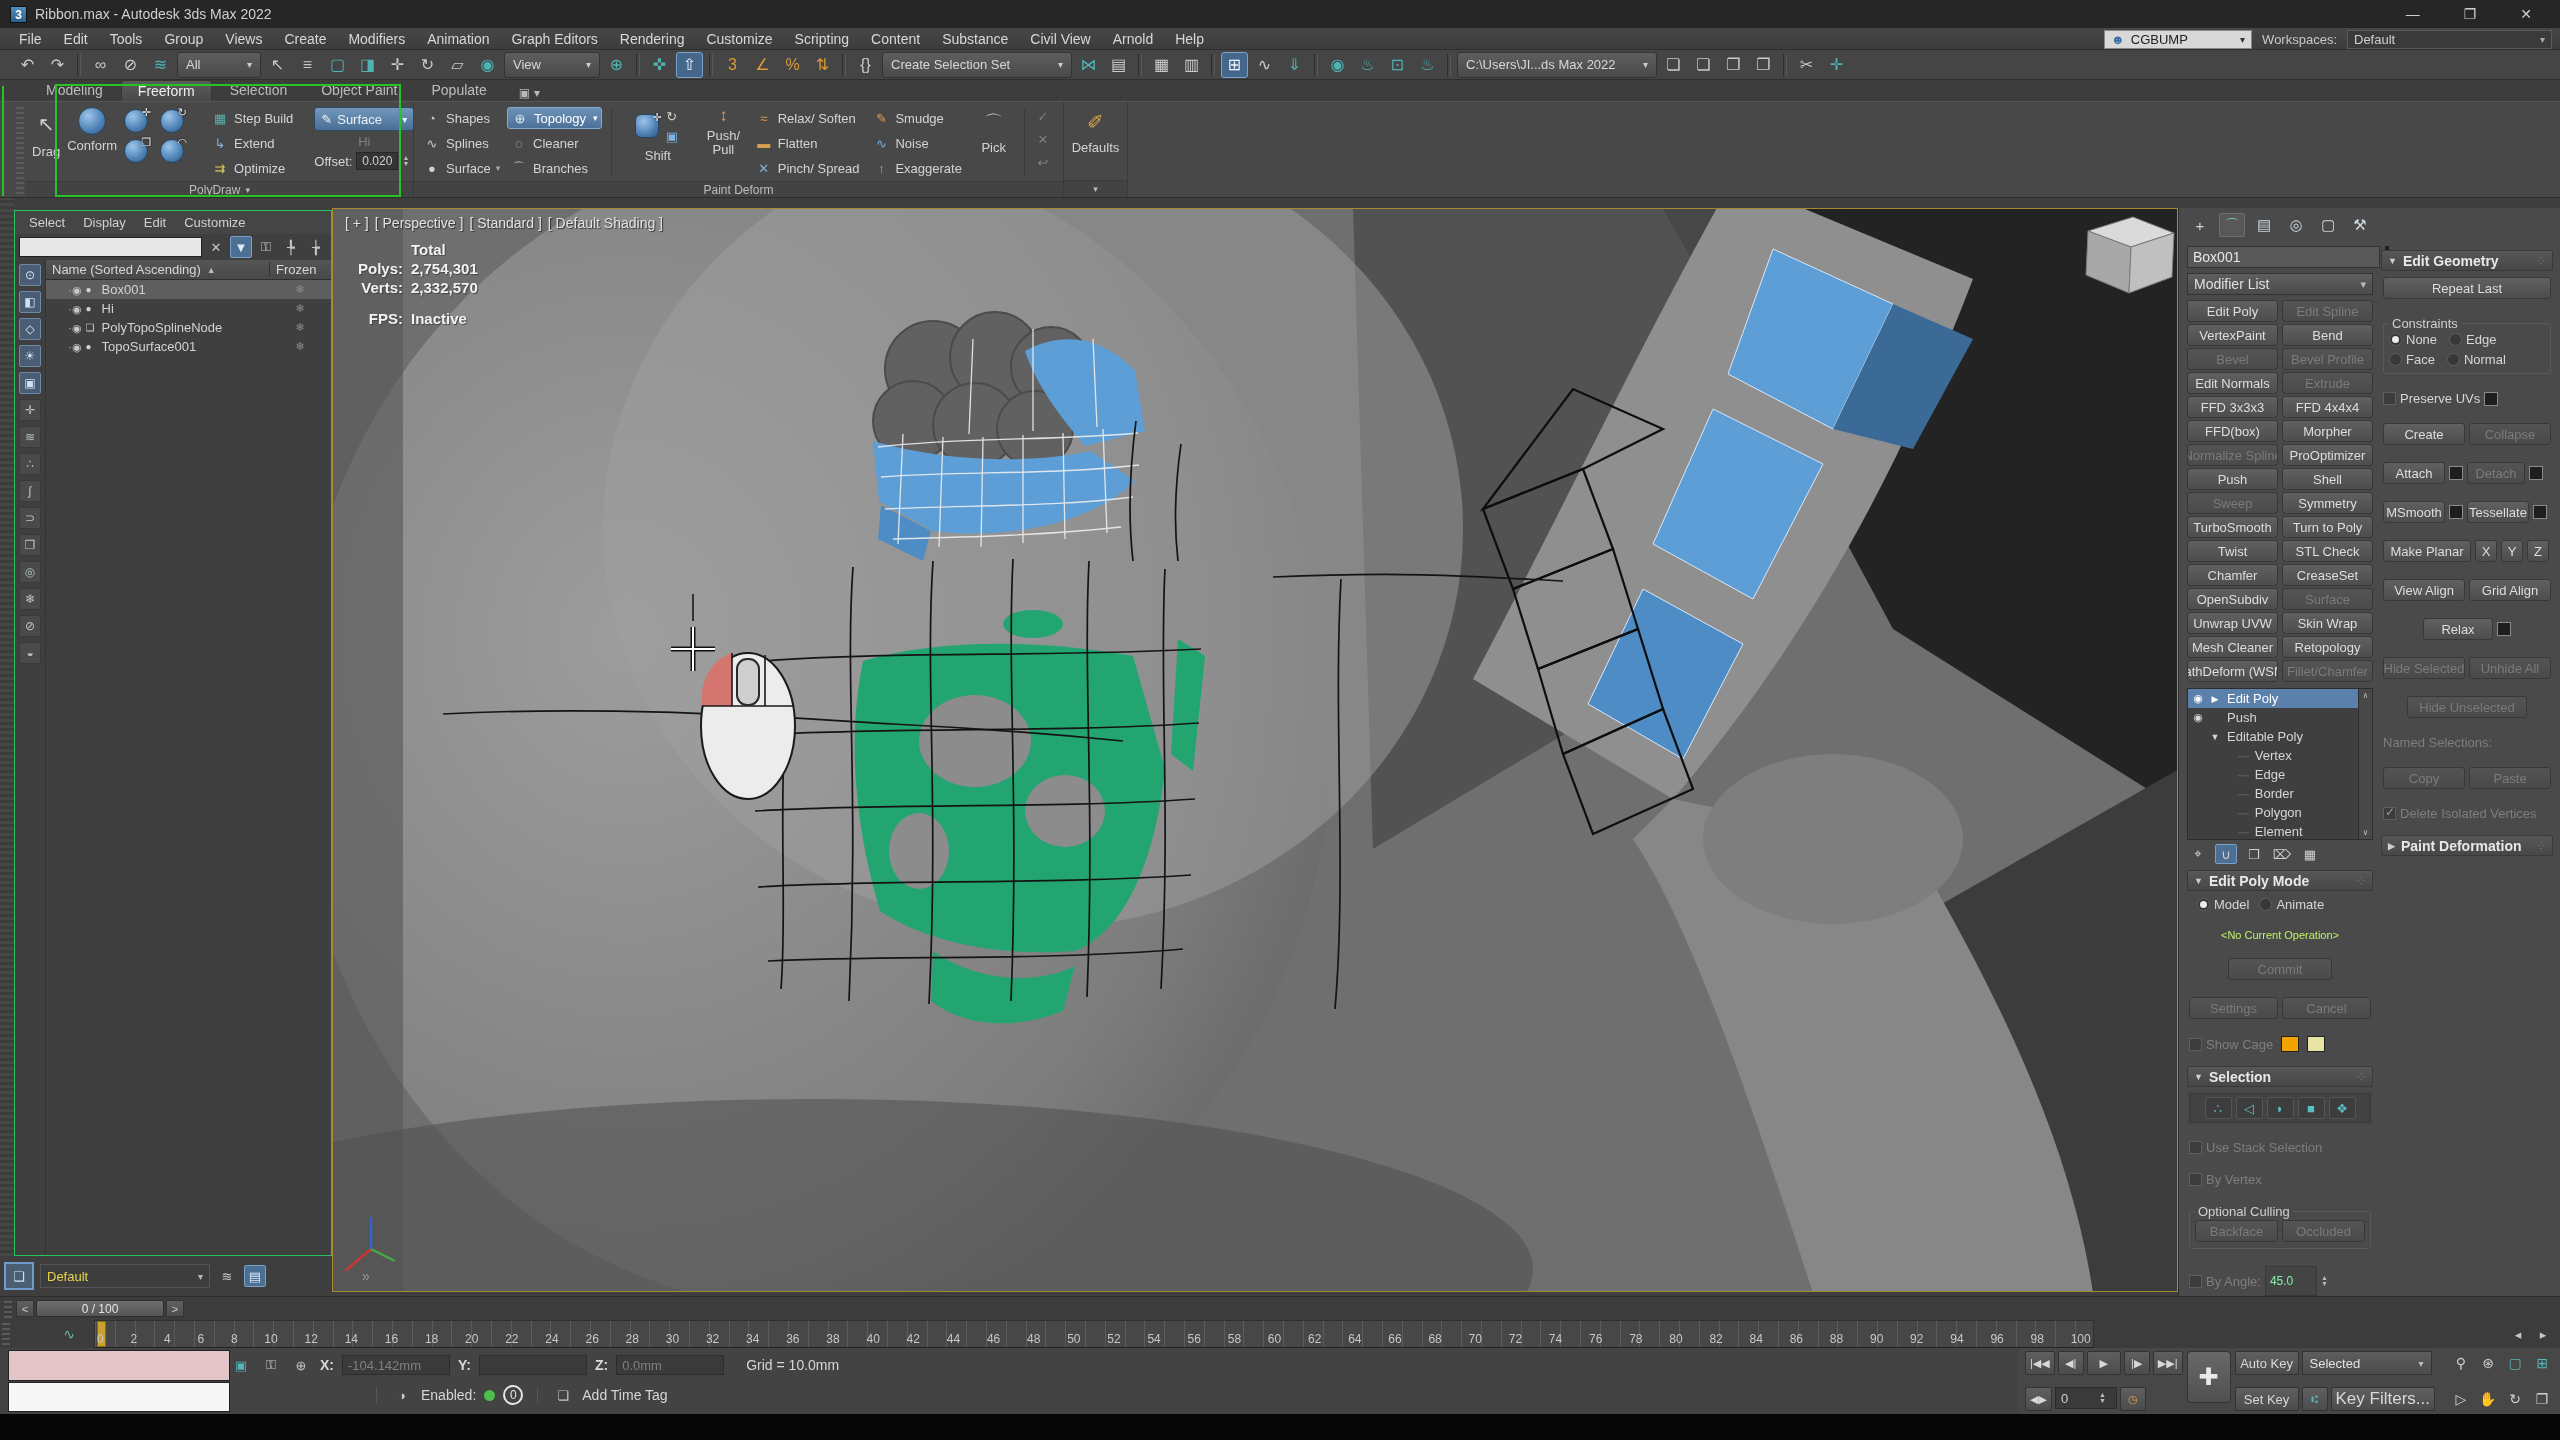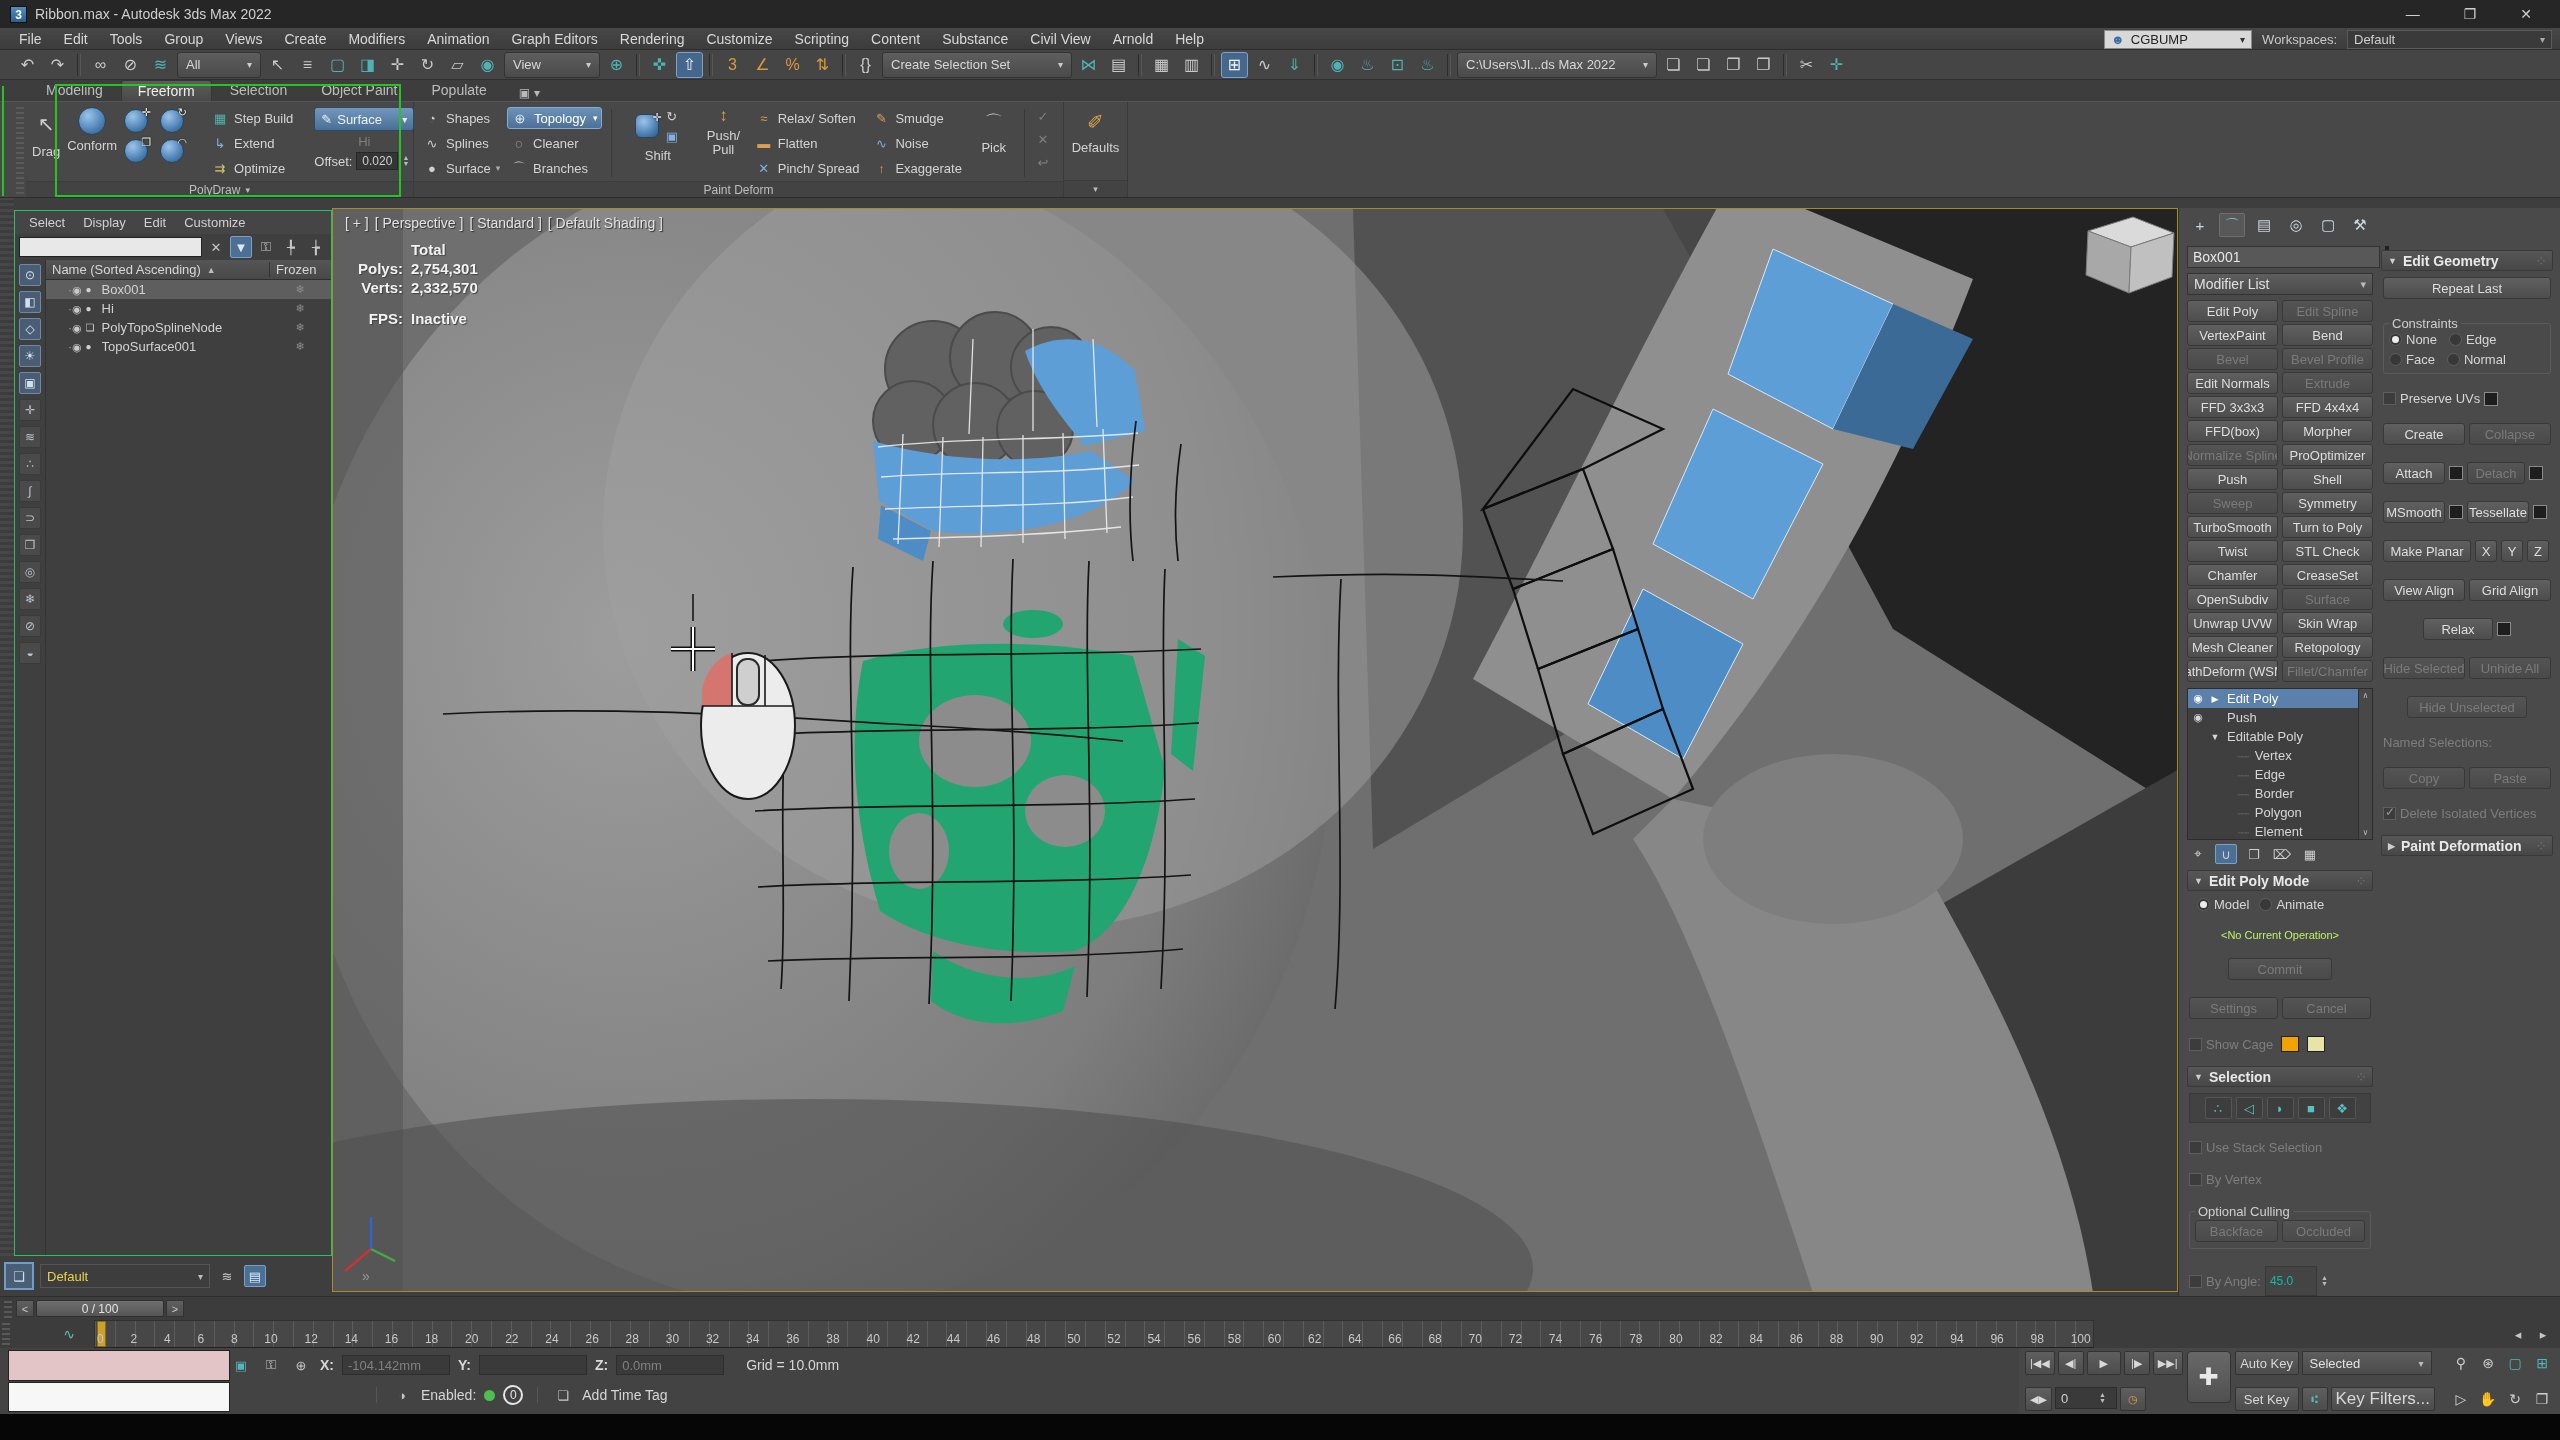--- a/index.html
+++ b/index.html
@@ -129,21 +129,21 @@
 .radio.on::after{content:"";position:absolute;left:2px;top:2px;width:7px;height:7px;border-radius:50%;background:#ececec}
 .cb{width:13px;height:13px;background:#3c3c3c;border:1px solid #5e5e5e;flex:none;position:relative}
 .cb.checked::after{content:"✓";position:absolute;left:1px;top:-3px;font-size:12px;color:#9a9a9a}
 .sbox{width:14px;height:14px;background:#1e1e1e;border:1px solid #8a8a8a;flex:none}
 .gbox{border:1px solid #5b5b5b;border-radius:3px;padding:8px 5px 6px;position:relative;margin-top:7px;display:flex;flex-direction:column;gap:5px}
 .glabel{position:absolute;top:-8px;left:5px;background:#4a4a4a;padding:0 3px;font-size:13px;color:#cfcfcf}
 .half{flex:1;min-width:0}
 .swatch{width:18px;height:16px;border:1px solid #222;flex:none}
 .ctext{text-align:center;font-size:11px;color:#bef264}
 .sub-ico{width:27px;height:22px;background:#3d3d3d;border:1px solid #555;border-radius:2px;display:flex;align-items:center;justify-content:center;color:#58c0c0;font-size:13px}
-#field-angle{width:52px;height:18px;background:#444;border:1px solid #383838;color:#14b8a6;font-size:12px;display:flex;align-items:center;padding:14px 4px}
+#field-angle{width:52px;height:18px;background:#444;border:1px solid #383838;color:#86efac;font-size:12px;display:flex;align-items:center;padding:14px 4px}
 
 #layerbar{left:0;top:1256px;width:600px;height:40px;display:flex;align-items:center;gap:6px;padding:0 4px}
 #layer-new{width:30px;height:28px;border:2px solid #6f9cc8;background:linear-gradient(#5a7folded,#4a5a6a);background:#4a5f74;display:flex;align-items:center;justify-content:center;color:#cfe0ee;font-size:13px}
 #layer-drop{min-width:170px;height:24px;background:#3d3d3d;border:1px solid #555;display:flex;align-items:center;padding:0 6px;font-size:13px;color:#e8d44c}
 #layer-drop::after{content:"▾";margin-left:auto;color:#bbb;font-size:10px}
 #tslider-row{left:0;top:1296px;width:2560px;height:24px;background:#3c3c3c;display:flex;align-items:center;gap:2px;padding:0 2px;border-top:1px solid #2d2d2d}
 .ts-btn{width:18px;height:17px;background:linear-gradient(#606060,#4d4d4d);border:1px solid #333;color:#ccc;font-size:11px;display:flex;align-items:center;justify-content:center}
 #ts-handle{width:128px;height:17px;background:linear-gradient(#6e6e6e,#555);border:1px solid #2f2f2f;border-radius:2px;font-size:12px;color:#e4e4e4;display:flex;align-items:center;justify-content:center}
 #ruler-row{left:0;top:1320px;width:2560px;height:28px;background:#3c3c3c;display:flex;align-items:stretch}
 #curve-chip{width:26px;margin-left:44px;display:flex;align-items:center;justify-content:center;color:#5fb8a8;font-size:14px}

